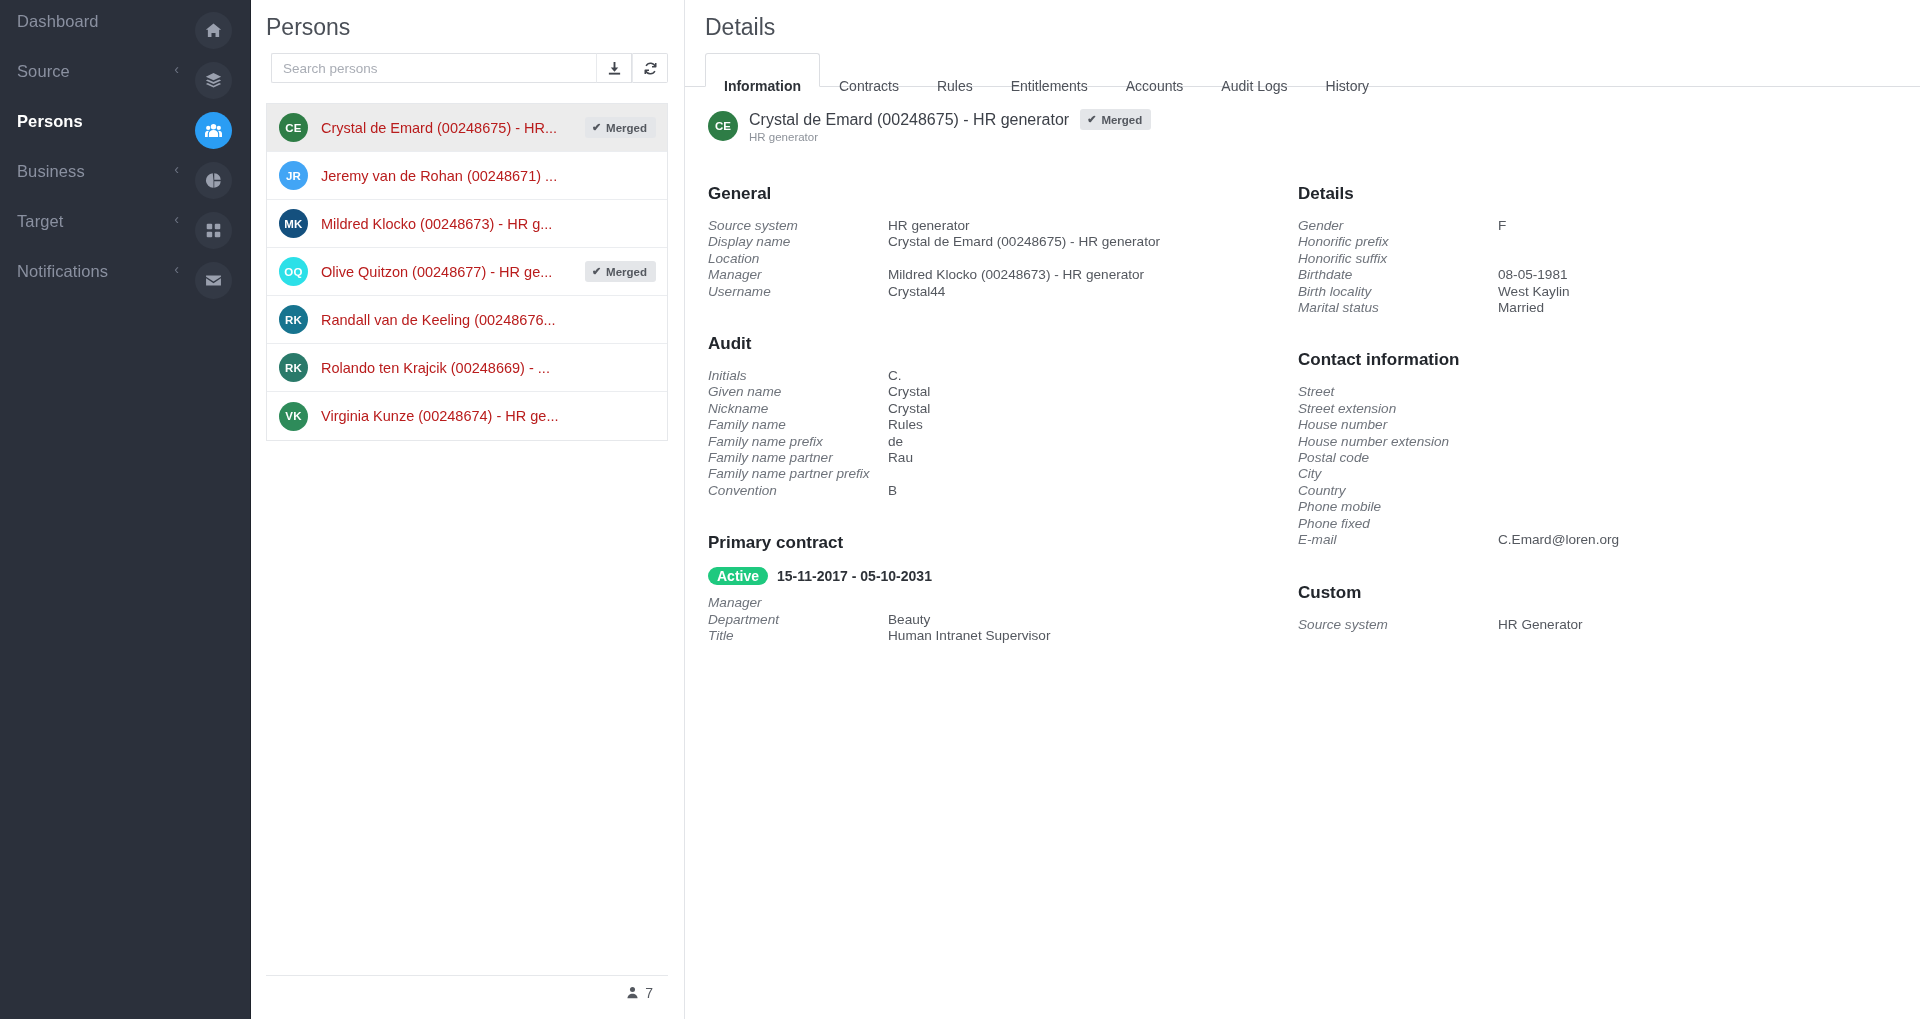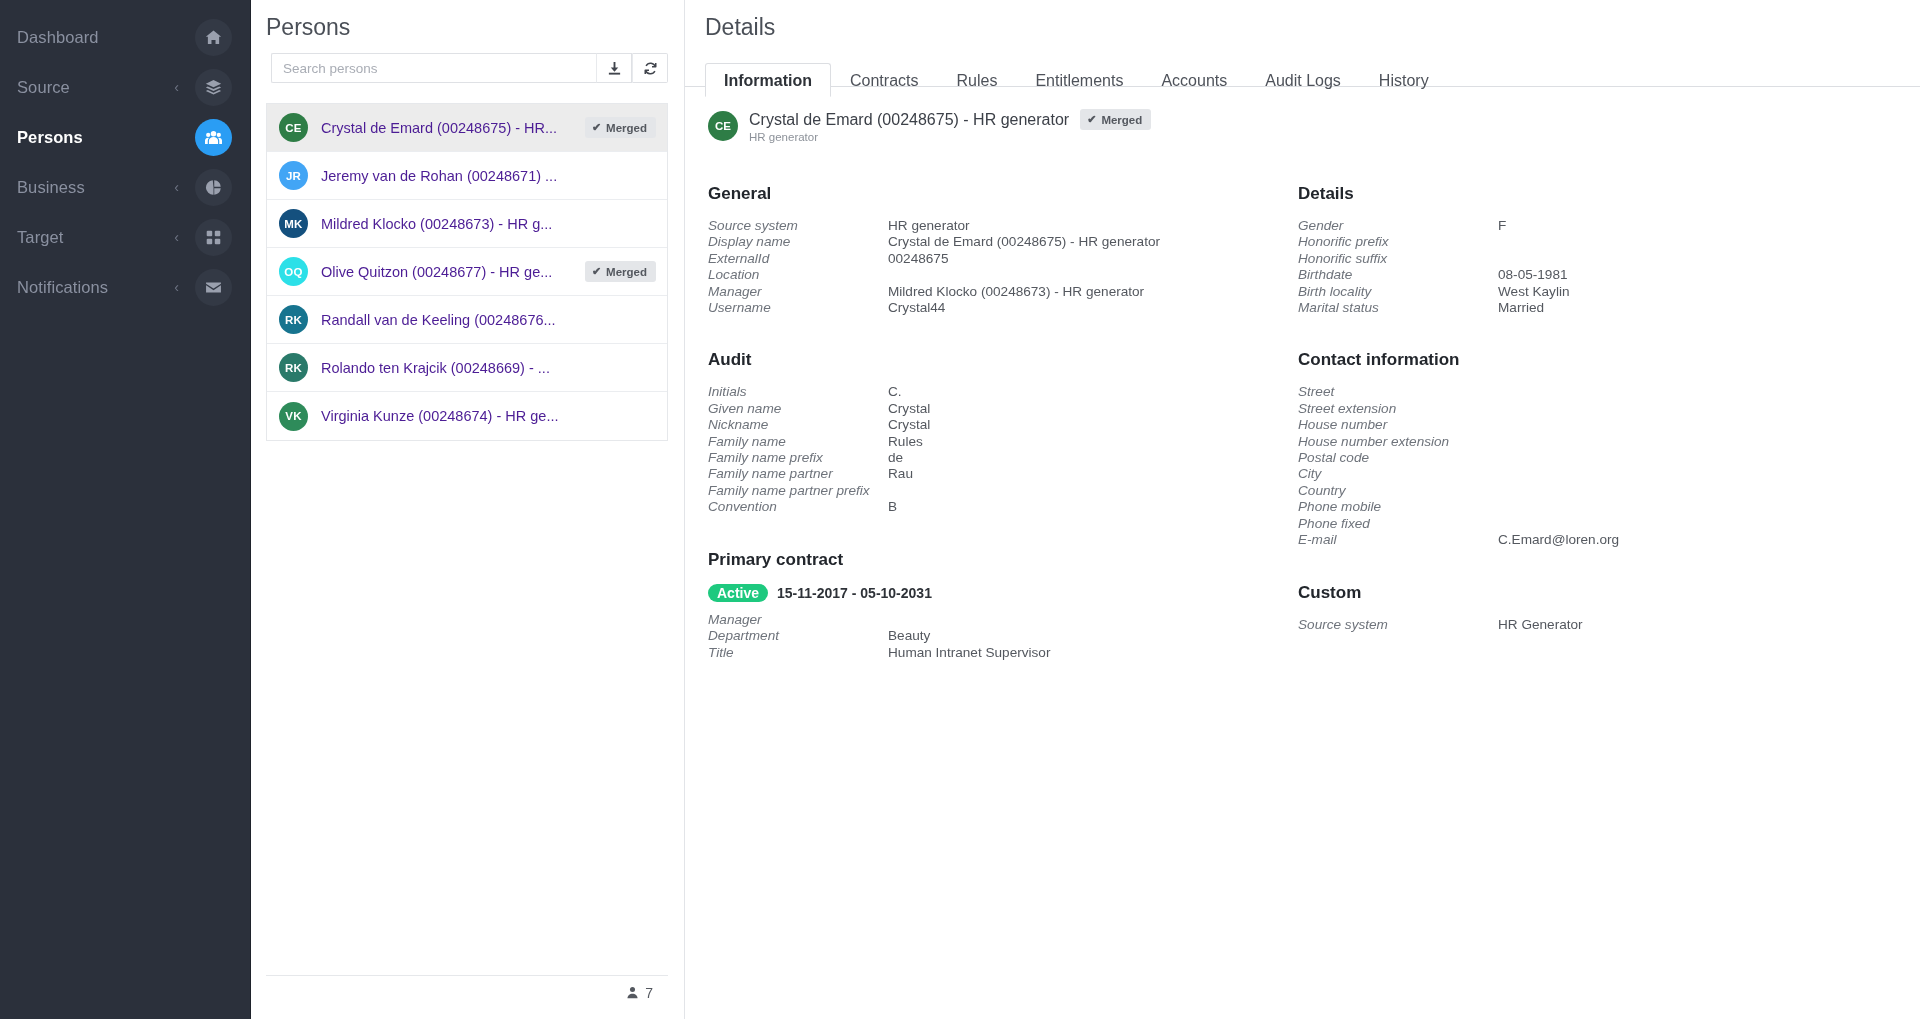--- a/index.html
+++ b/index.html
@@ -15,21 +15,20 @@
   .sidebar {
     width: 251px; min-width: 251px;
     background: #2b303b;
     position: relative;
     padding-top: 12px;
     border-right: 1px solid #1f232c;
   }
   .nav-item {
     height: 50px;
     display: flex;
-    align-items: center;
     padding: 0 18px 0 17px;
     position: relative;
     cursor: pointer;
   }
   .nav-label {
     flex: 1;
     color: #8a90a0;
     font-size: 16.5px;
     letter-spacing: .1px;
   }
@@ -122,21 +121,21 @@
     color: #fff;
     font-size: 11.5px;
     font-weight: bold;
     display: flex; align-items: center; justify-content: center;
     flex: 0 0 29px;
     letter-spacing: .2px;
   }
   .person-name {
     margin-left: 13px;
     font-size: 14.5px;
-    color: #4c1d95;
+    color: #b91c1c;
     white-space: nowrap;
     overflow: hidden;
     flex: 1;
   }
   .merged-badge {
     background: #e4e6e9;
     color: #54585f;
     font-size: 11.5px;
     font-weight: bold;
     border-radius: 3px;
@@ -174,30 +173,30 @@
     padding: 14px 0 12px 20px;
   }
   .tabs {
     display: flex;
     align-items: flex-end;
     border-bottom: 1px solid #dcdee2;
     padding-left: 20px;
     height: 34px;
   }
   .tab {
-    font-size: 16px;
+    font-size: 14px;
     color: #4e525a;
-    padding: 0 18px;
+    padding: 16px 18px;
     height: 34px;
     line-height: 33px;
     cursor: pointer;
     border: 1px solid transparent;
     border-bottom: none;
     position: relative;
-    top: 11px;
+    top: 1px;
     white-space: nowrap;
   }
   .tab.active {
     font-weight: bold;
     background: #ffffff;
     border: 1px solid #dcdee2;
     border-bottom: 1px solid #ffffff;
     border-radius: 3px 3px 0 0;
     color: #2e3238;
   }
@@ -461,24 +460,20 @@
             <div class="kv-list">
                 <div class="kv">
                   <div class="k">Source system</div>
                   <div class="v">HR generator</div>
                 </div>
                 <div class="kv">
                   <div class="k">Display name</div>
                   <div class="v">Crystal de Emard (00248675) - HR generator</div>
                 </div>
                 <div class="kv">
-                  <div class="k">ExternalId</div>
-                  <div class="v">00248675</div>
-                </div>
-                <div class="kv">
                   <div class="k">Location</div>
                   <div class="v"></div>
                 </div>
                 <div class="kv">
                   <div class="k">Manager</div>
                   <div class="v">Mildred Klocko (00248673) - HR generator</div>
                 </div>
                 <div class="kv">
                   <div class="k">Username</div>
                   <div class="v">Crystal44</div>

